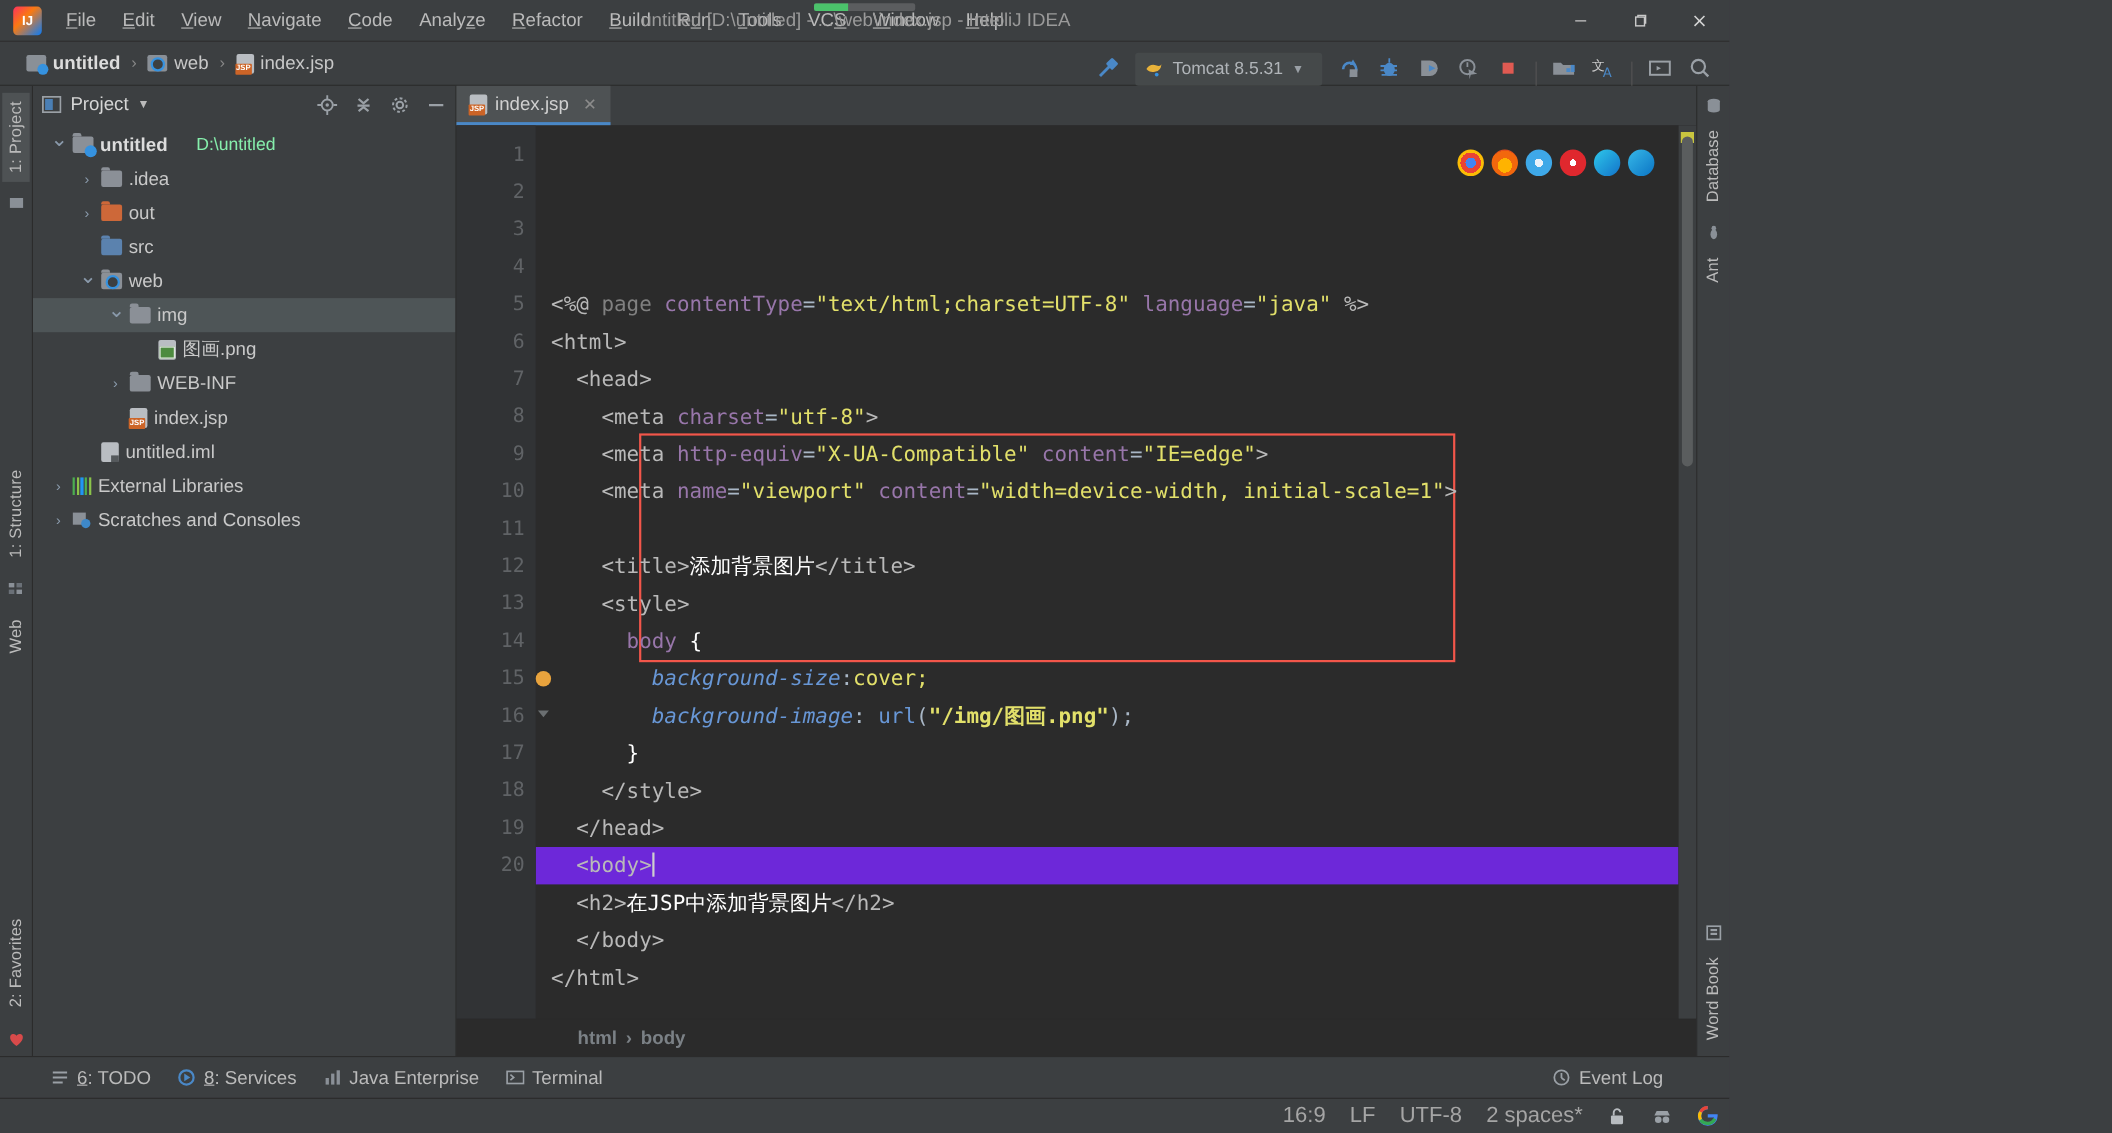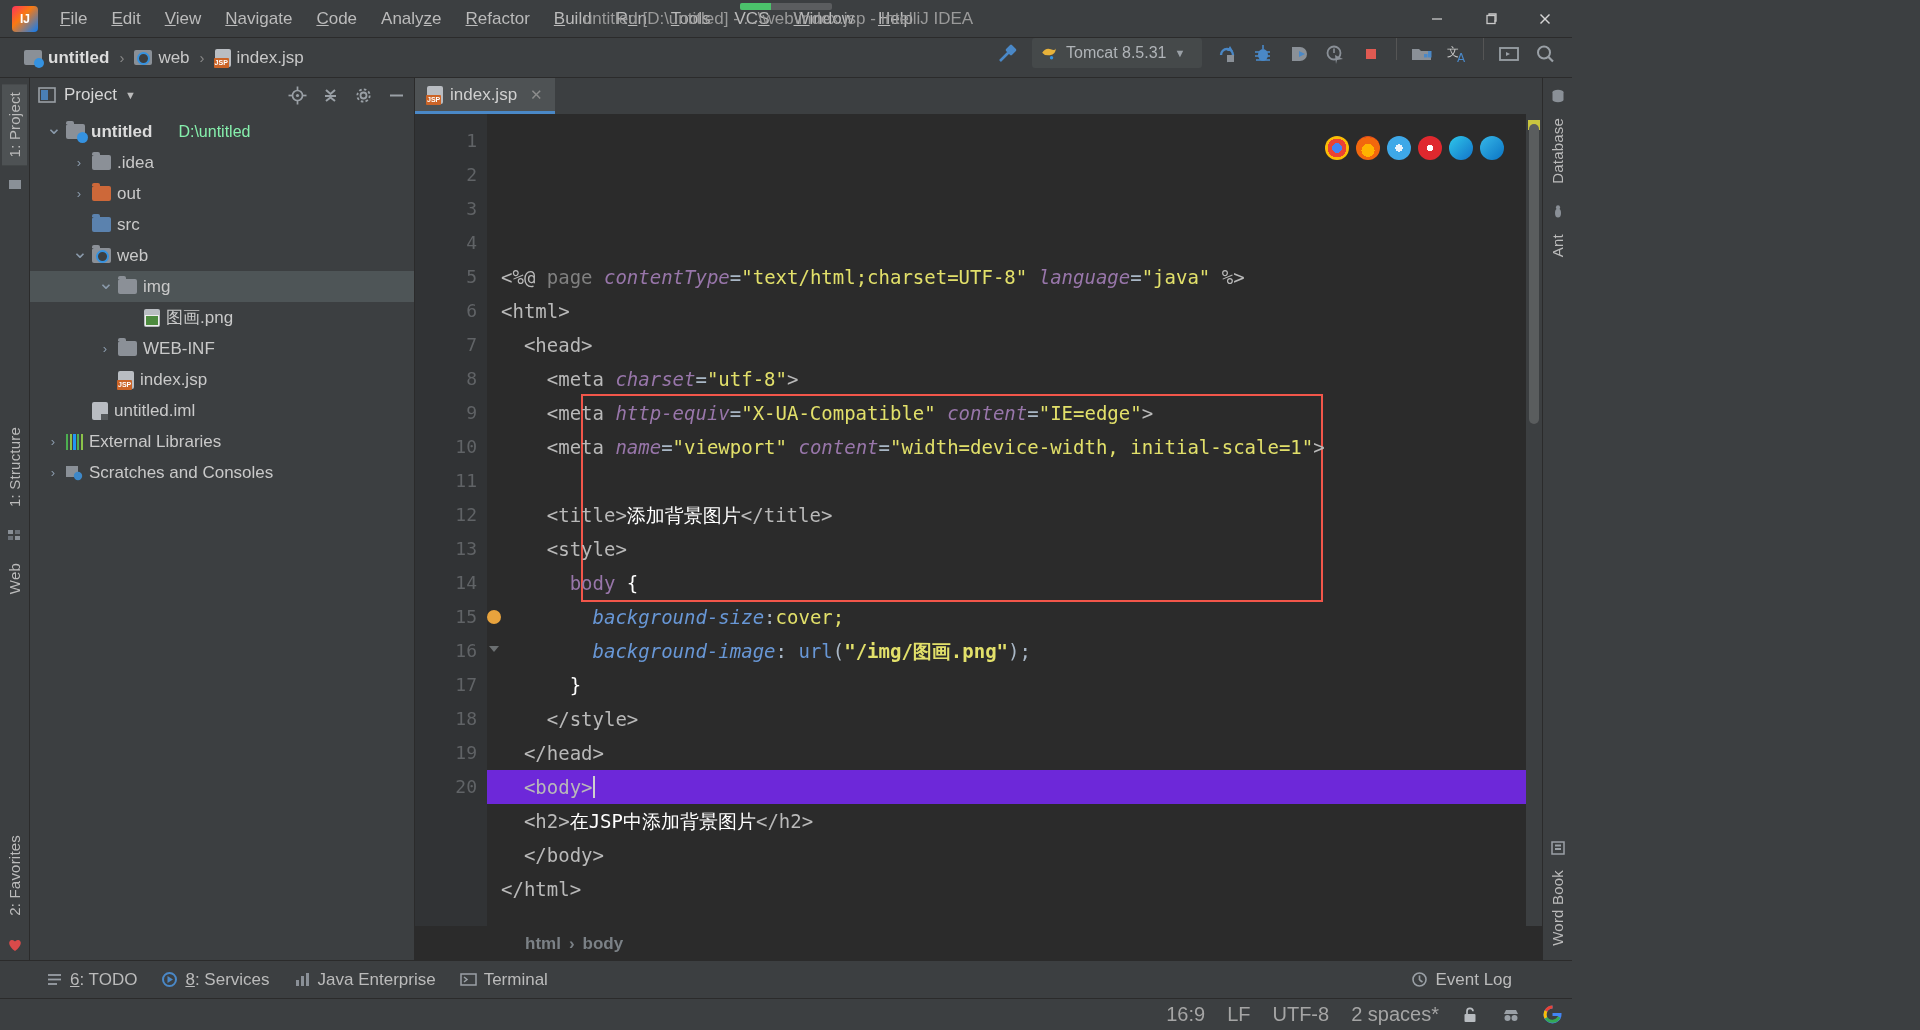--- a/index.html
+++ b/index.html
@@ -61,21 +61,21 @@
   .ficon.web:after{ content:""; position:absolute; left:3px; top:2px; width:9px; height:9px;
       border:2px solid #3592e0; border-radius:50%; background:#3c3f41; }
   .jspicon {
     width:16px; height:18px; background:#b9bdc2; border-radius:2px; position:relative; flex:0 0 auto;
   }
   .jspicon:after {
     content:"JSP"; position:absolute; left:-1px; bottom:-1px; background:#cc6427; color:#fff;
     font-size:7px; font-weight:bold; line-height:8px; padding:1px 1px; border-radius:1px;
     font-family:"Liberation Sans", sans-serif;
   }
-  .toolbar-right { position:absolute; right:10px; top:0; height:40px; display:flex; align-items:flex-start; gap:2px; }
+  .toolbar-right { position:absolute; right:10px; top:0; height:40px; display:flex; align-items:flex-end; gap:2px; }
   .tb-btn {
     width:34px; height:32px; display:flex; align-items:center; justify-content:center;
     border-radius:3px; color:#9aa0a6;
   }
   .runcfg {
     display:flex; align-items:center; gap:8px; background:#45494a; border-radius:3px;
     height:30px; padding:0 10px 0 8px; margin:0 6px; min-width:170px;
   }
   .runcfg .label { font-size:16px; color:#b0b4b8; }
   .tomcat-ico { width:18px; height:17px; flex:0 0 auto; }
@@ -149,21 +149,21 @@
   .gutter .g .fold { position:absolute; right:-12px; top:12px; width:0; height:0;
      border-left:5px solid transparent; border-right:5px solid transparent; border-top:6px solid #6b6f71;}
   .code {
     flex:1 1 auto; padding-top:10px; font-family:"DejaVu Sans Mono", monospace;
     font-size:19px; line-height:34px; white-space:pre; position:relative; overflow:hidden;
     color:#a9b7c6;
   }
   .code .line { height:34px; padding-left:14px; position:relative; }
   .code .line.current { background:#6d28d9; }
   .t-tagn  { color:#b9b9b9; }
-  .t-attr  { color:#9876aa; font-style:italic; }
+  .t-attr  { color:#9876aa; }
   .t-val   { color:#e2e06a; }
   .t-plain { color:#a9b7c6; }
   .t-text  { color:#ffffff; }
   .t-prop  { color:#6897d6; font-style:italic; }
   .t-cssval{ color:#e2e06a; }
   .t-sel   { color:#9876aa; }
   .t-brace { color:#ffffff; }
   .t-fn    { color:#6897d6; }
   .t-str   { color:#e2e06a; font-weight:bold; }
   .t-gray  { color:#808080; }

